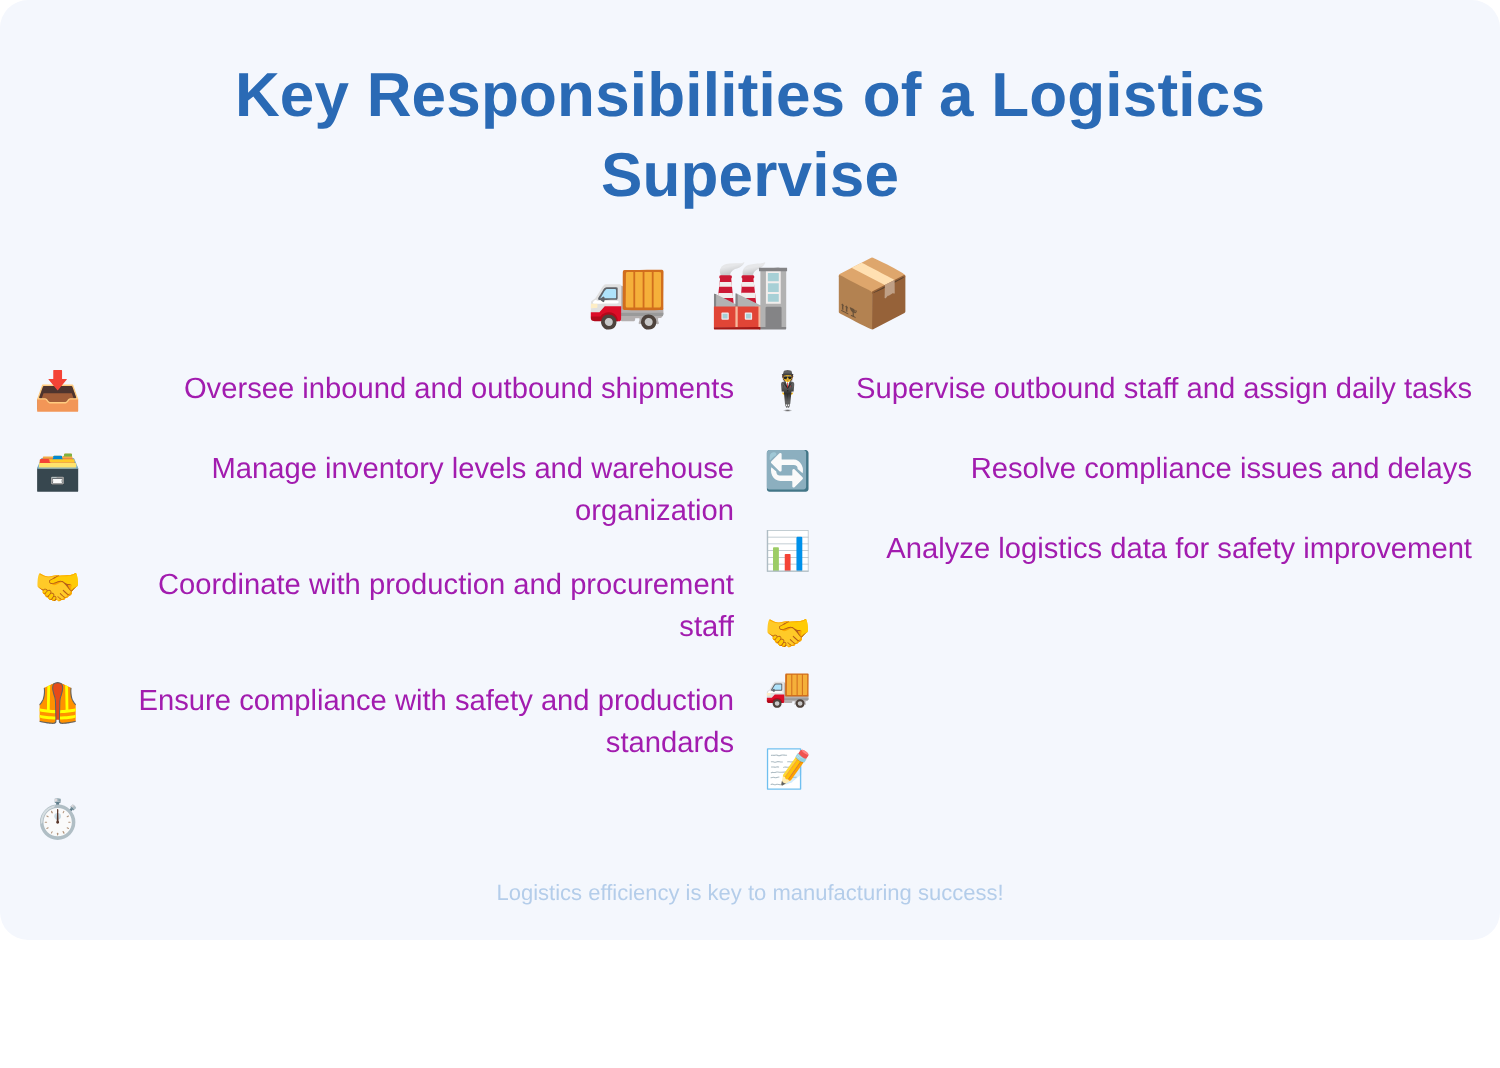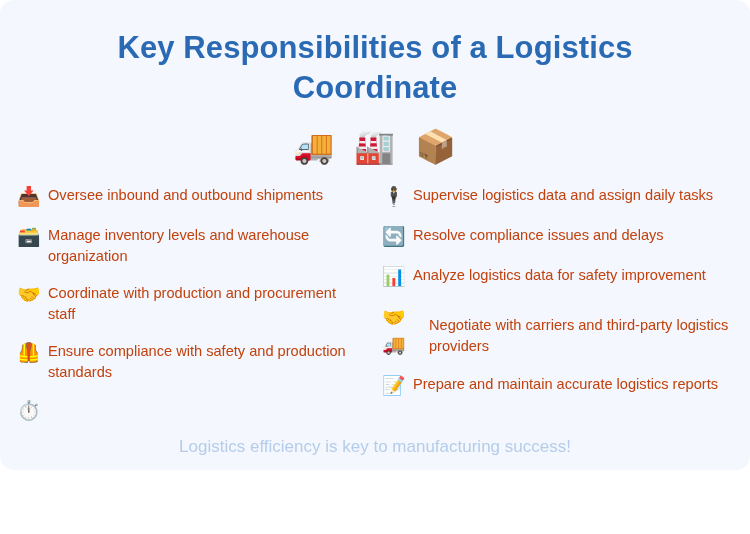--- a/index.html
+++ b/index.html
@@ -83,52 +83,53 @@
   .item-icon {
     font-size: 19px;
     line-height: 25px;
     display: block;
   }
   .item-icon.stacked {
     line-height: 27px;
   }
   .item-text {
     flex: 1 1 auto;
-    color: #c2410c;
+    color: #a21caf;
     font-size: 14.6px;
     line-height: 21px;
     padding-top: 1px;
+    text-align: right;
   }
 
   
   .item.dual .item-text {
     padding-left: 16px;
     padding-top: 11px;
   }
 
   
   .footer {
     position: absolute;
     left: 0;
     right: 0;
     bottom: 12px;
     text-align: center;
     color: #b4cdea;
-    font-size: 17px;
+    font-size: 11px;
     line-height: 22px;
   }
 </style>
 </head>
 <body>
 
 <div class="slide">
 
   <div class="title-block">
     <div class="title-line">Key Responsibilities of a Logistics</div>
-    <div class="title-line">Coordinate</div>
+    <div class="title-line">Supervise</div>
   </div>
 
   <div class="icon-strip" id="header-icons">
       <span class="strip-icon">🚚</span>
       <span class="strip-icon">🏭</span>
       <span class="strip-icon">📦</span>
     </div>
 
   <div class="columns">
     <div class="col col-left" id="left-col">
@@ -160,45 +161,43 @@
           <div class="item-icons">
             <span class="item-icon">⏱️</span>
           </div>
         </div>
       </div>
     <div class="col col-right" id="right-col">
         <div class="item">
           <div class="item-icons">
             <span class="item-icon">🕴️</span>
           </div>
-          <div class="item-text">Supervise logistics data and assign daily tasks</div>
+          <div class="item-text">Supervise outbound staff and assign daily tasks</div>
         </div>
         <div class="item">
           <div class="item-icons">
             <span class="item-icon">🔄</span>
           </div>
           <div class="item-text">Resolve compliance issues and delays</div>
         </div>
         <div class="item">
           <div class="item-icons">
             <span class="item-icon">📊</span>
           </div>
           <div class="item-text">Analyze logistics data for safety improvement</div>
         </div>
         <div class="item dual">
           <div class="item-icons">
             <span class="item-icon stacked">🤝</span>
             <span class="item-icon stacked">🚚</span>
           </div>
-          <div class="item-text">Negotiate with carriers and third-party logistics providers</div>
         </div>
         <div class="item">
           <div class="item-icons">
             <span class="item-icon">📝</span>
           </div>
-          <div class="item-text">Prepare and maintain accurate logistics reports</div>
         </div>
       </div>
   </div>
 
   <div class="footer">Logistics efficiency is key to manufacturing success!</div>
 
 </div>
 
 </body></html>

